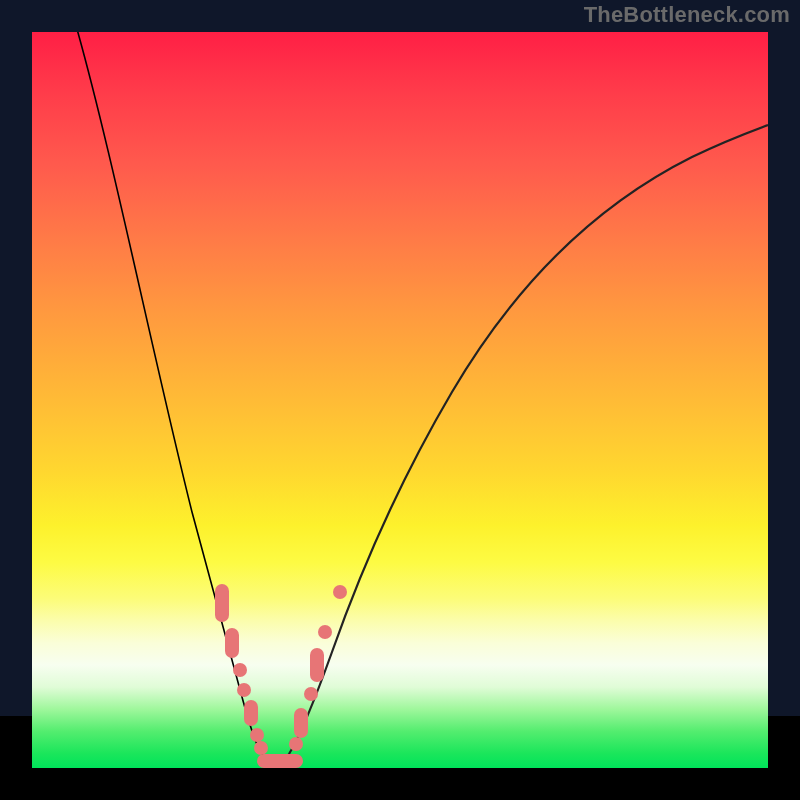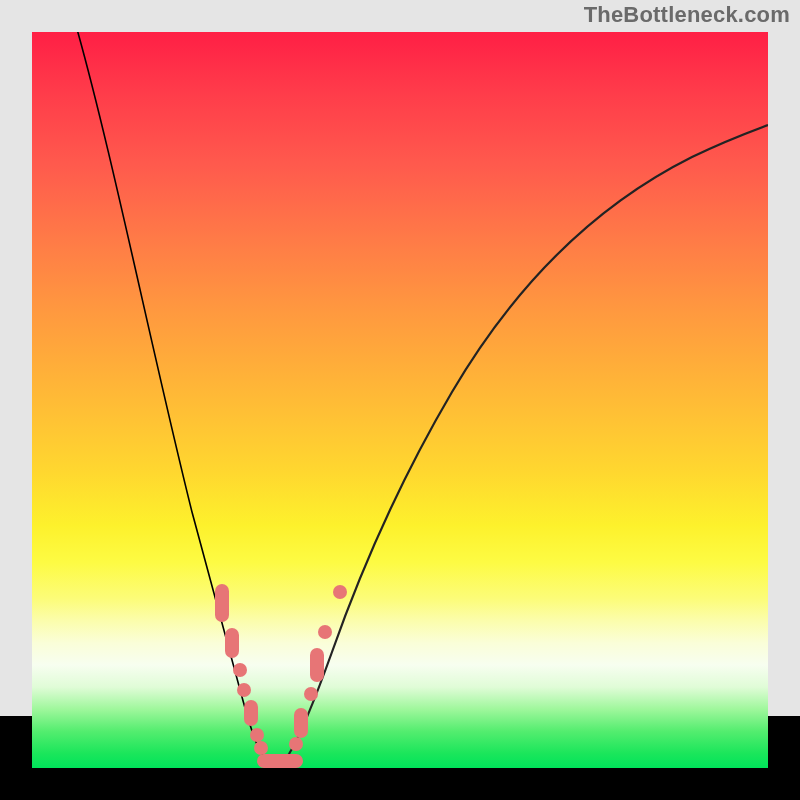--- a/index.html
+++ b/index.html
@@ -1,16 +1,16 @@
 <!DOCTYPE html>
 <html><head>
 <meta charset="utf-8">
 <style>
   html,body{margin:0;padding:0;width:800px;height:800px;overflow:hidden;background:#000;font-family:Arial,Helvetica,sans-serif}
-  .stage{position:relative;width:800px;height:716px;background:#e5e5e5}
+  .stage{position:relative;width:800px;height:716px;background:#0f172a}
   .watermark{position:absolute;top:2px;right:10px;font-size:22px;font-weight:600;color:#6a6a6a;letter-spacing:0.2px;z-index:5}
   .plot{position:absolute;left:32px;top:32px;width:736px;height:736px;box-sizing:border-box;overflow:hidden}
   .grad{position:absolute;inset:0;background:linear-gradient(to bottom,
       #ff1f45 0%,
       #ff3b4a 8%,
       #ff5a4d 18%,
       #ff7a47 28%,
       #ff993f 38%,
       #ffbb36 50%,
       #ffd82f 60%,

